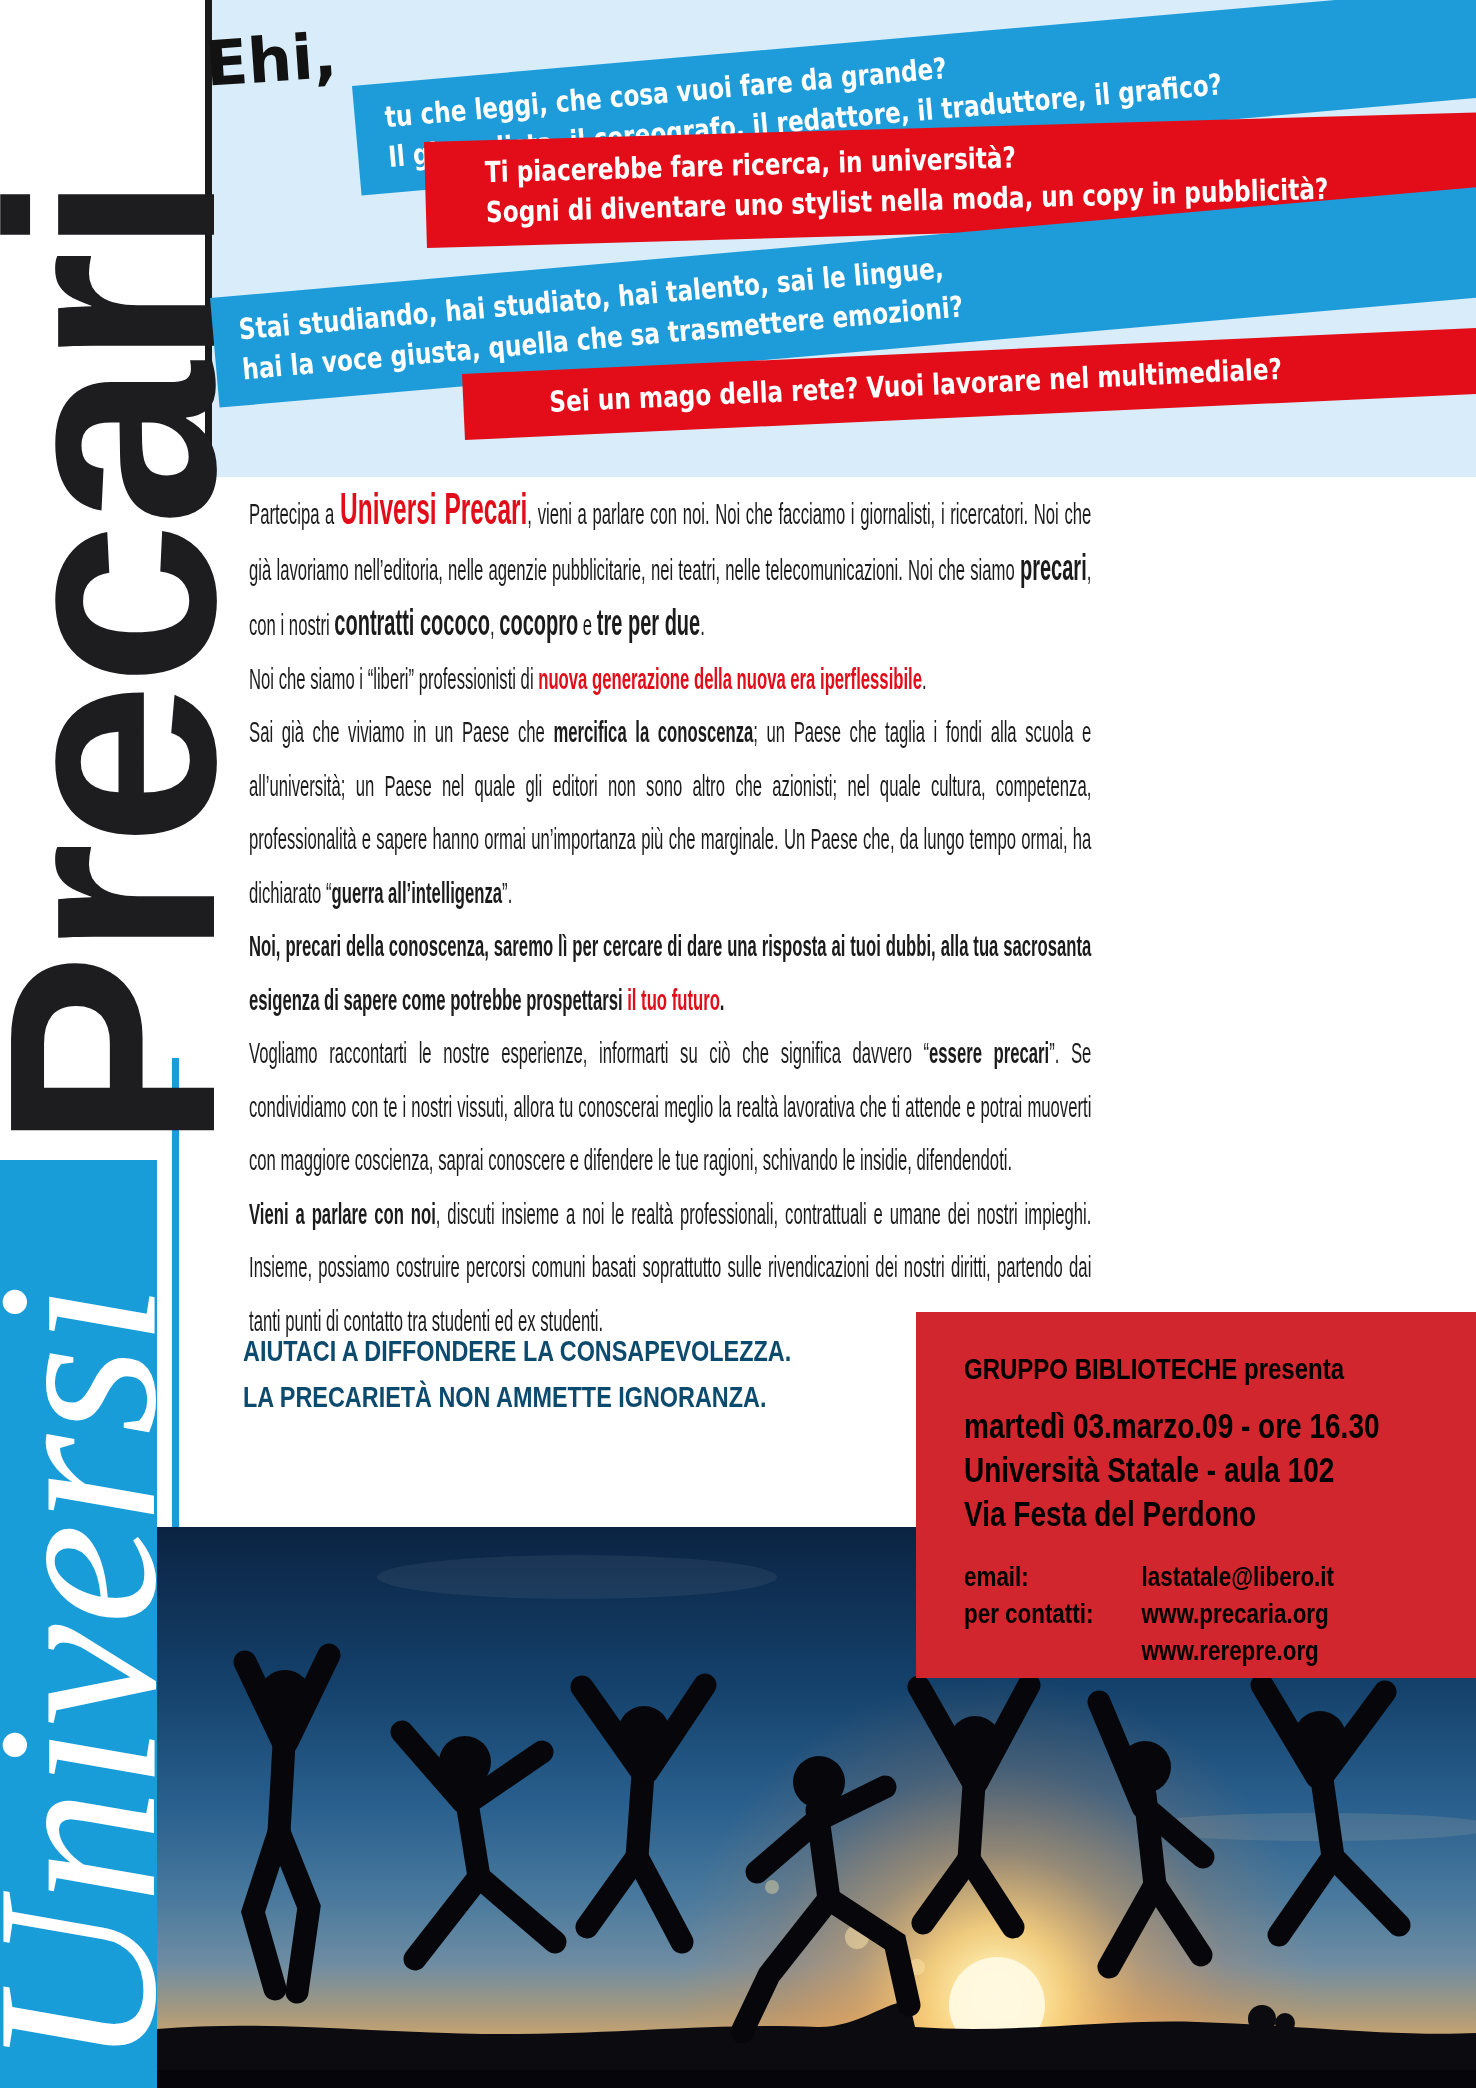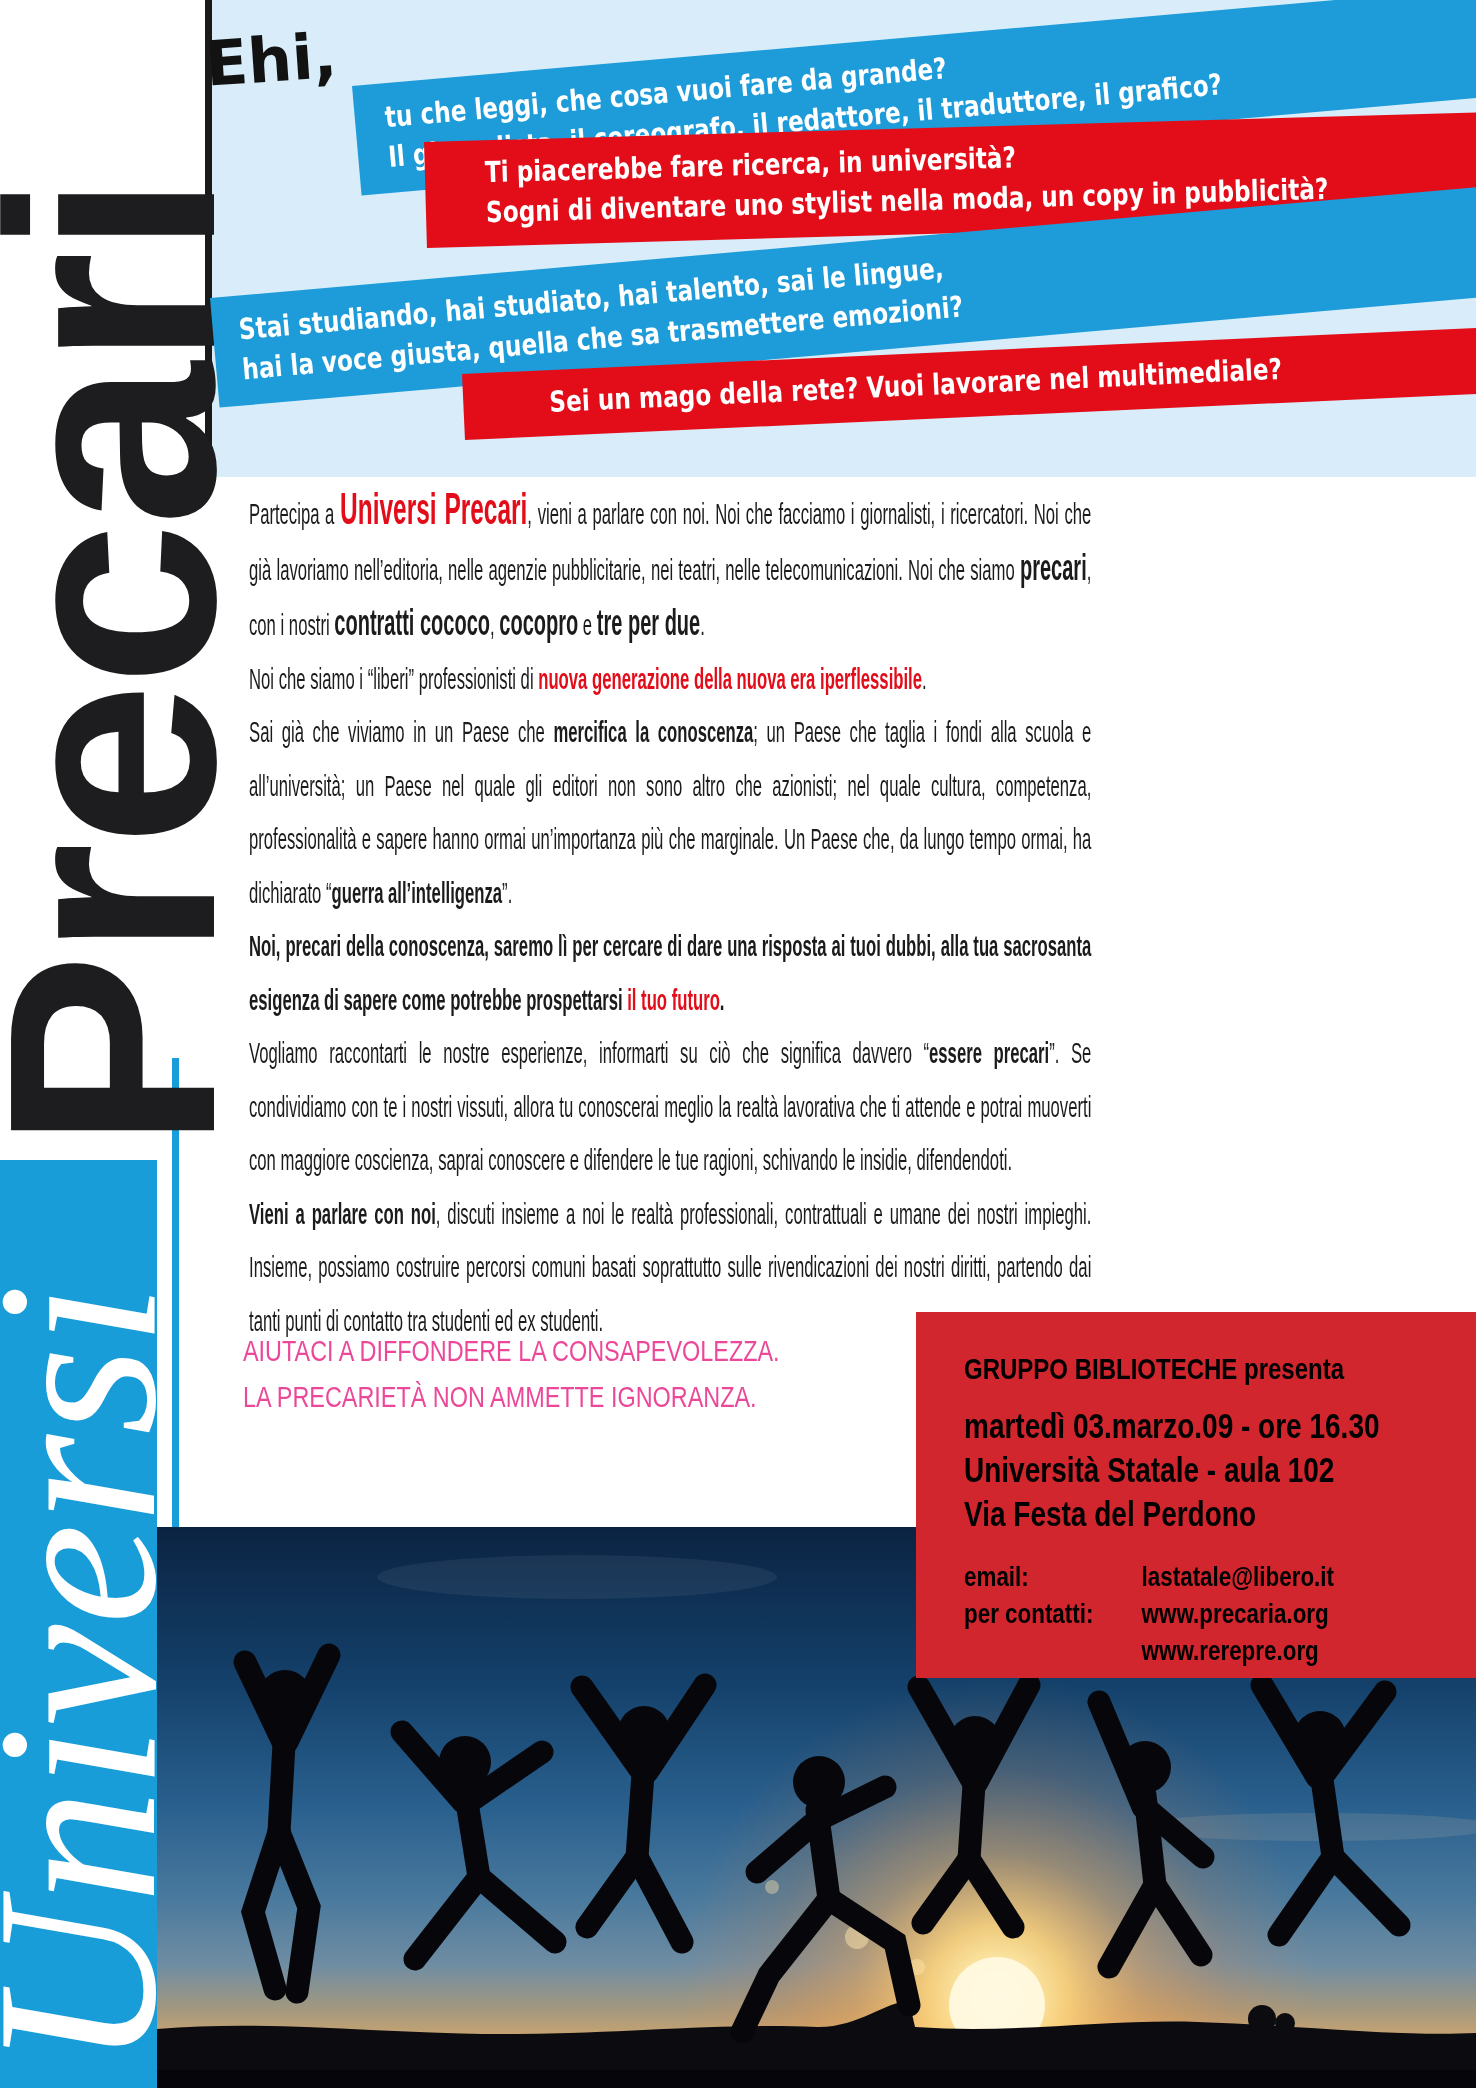--- a/index.html
+++ b/index.html
@@ -36,21 +36,21 @@
   .body{position:absolute;left:249px;top:482px;width:843px;color:#1b1b1b;}
   .body .cond{width:1515px;transform:scaleX(.556);transform-origin:0 0;
               font-size:30px;line-height:53.5px;text-align:justify;}
   .r-n{font-weight:normal;}
   .r-b{font-weight:bold;}
   .r-rb{font-weight:bold;color:#e30d1a;}
   .r-bl{font-weight:bold;font-size:36px;}
   .r-rbl{font-weight:bold;font-size:44px;color:#e30d1a;}
 
   
-  .cta{position:absolute;left:243px;top:1328px;color:#ec4899;font-weight:normal;font-size:30px;line-height:46px;}
+  .cta{position:absolute;left:243px;top:1328px;color:#0c4a6e;font-weight:bold;font-size:30px;line-height:46px;}
   .cta .ctain{transform:scaleX(.78);transform-origin:0 0;white-space:nowrap;}
 
   
   .ebox{position:absolute;left:916px;top:1312px;width:560px;height:366px;background:#d2262e;
         color:#000000;font-weight:bold;box-sizing:border-box;padding:40px 0 0 48px;overflow:hidden;}
   .ebox .cond2{width:700px;transform:scaleX(.8);transform-origin:0 0;}
   .ebox .hdr{font-size:30px;margin-bottom:18px;}
   .ebox .big{font-size:35px;line-height:44px;}
   .ebox .contacts{margin-top:22px;font-size:28px;line-height:37px;}
   .crow{display:flex;}

